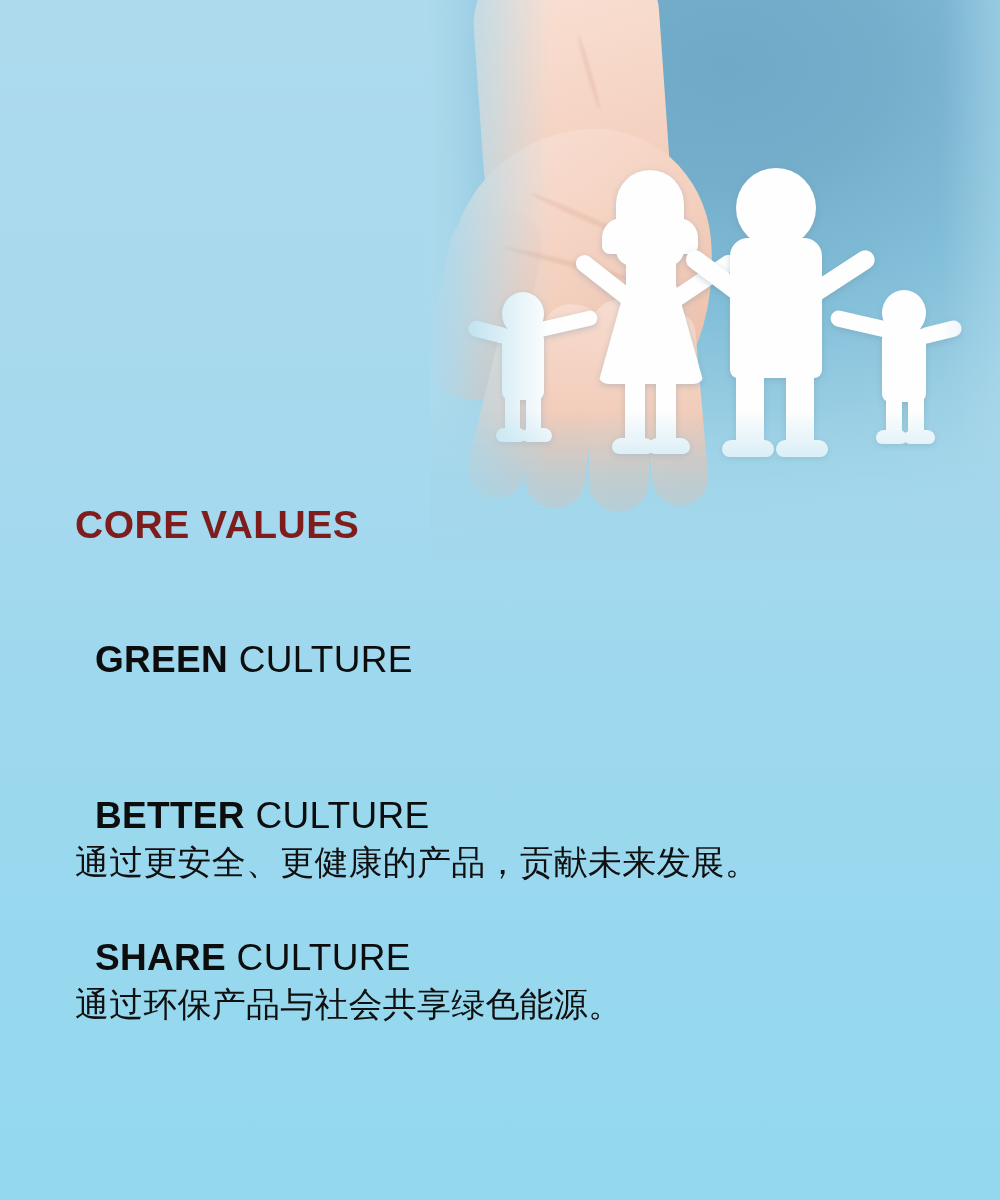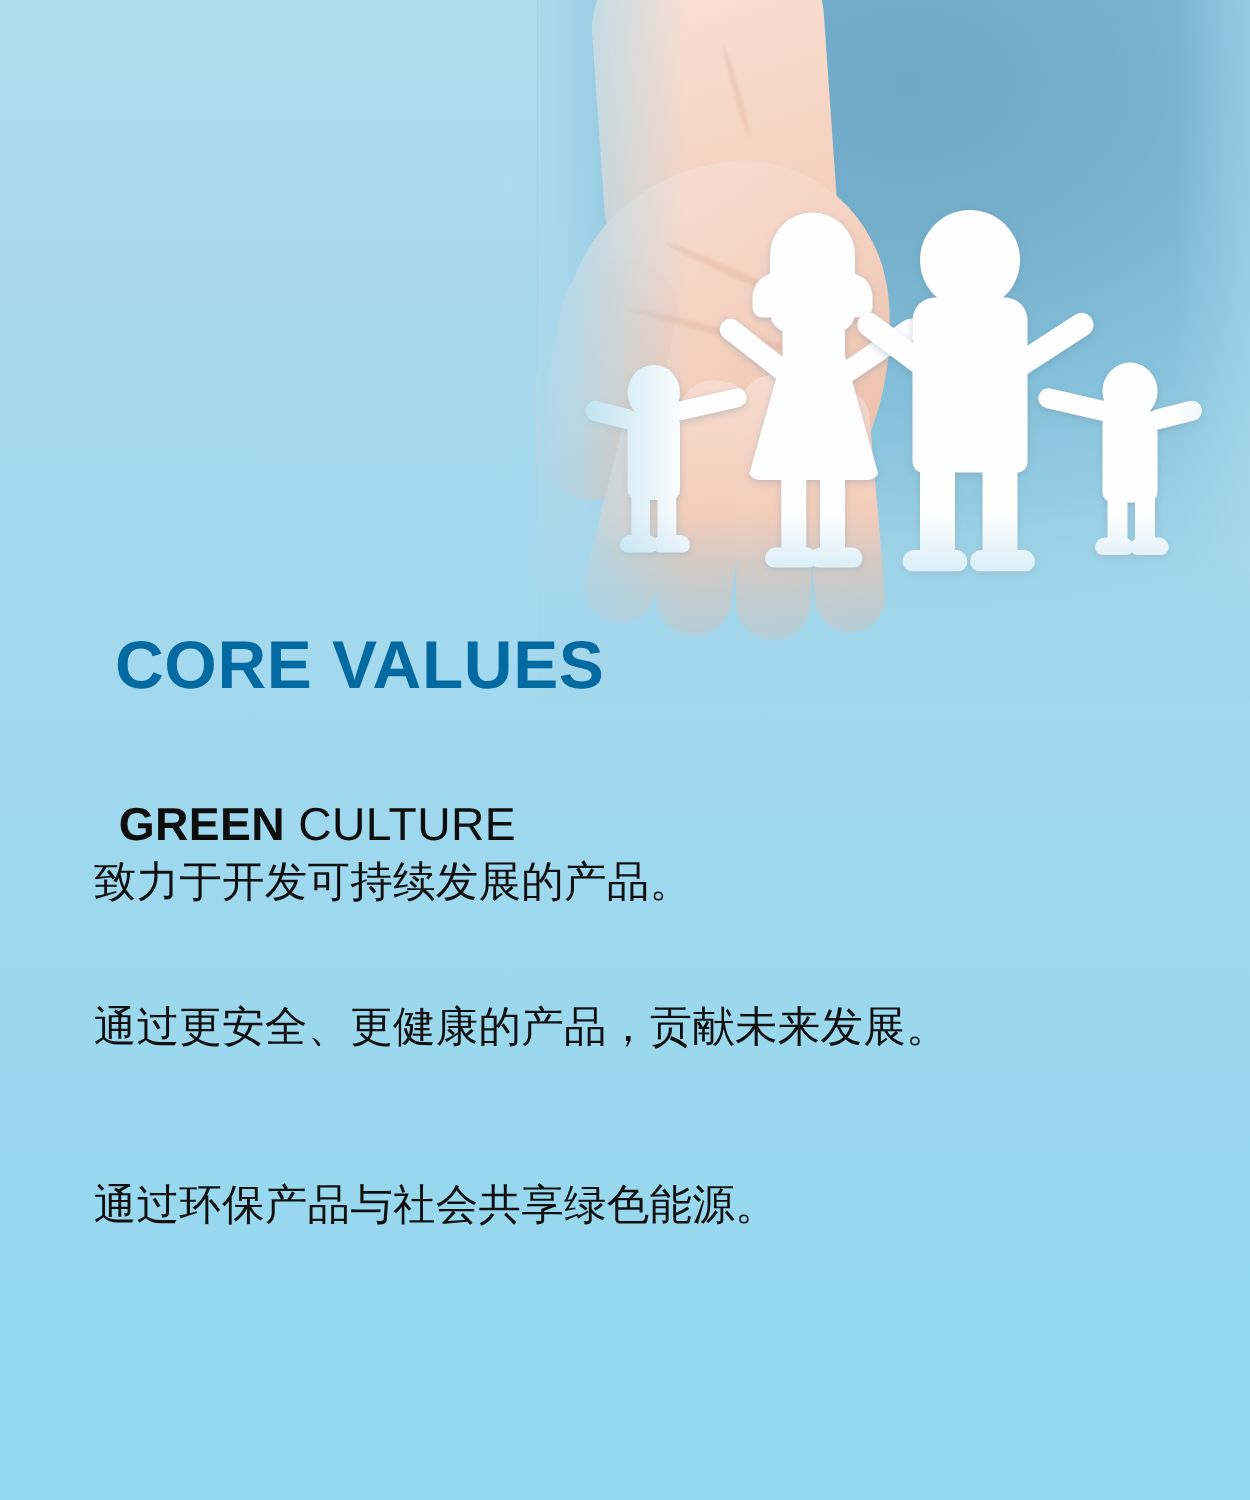--- a/index.html
+++ b/index.html
@@ -83,23 +83,23 @@
   .fig { position:absolute; }
   .fig .head, .fig .body, .fig .arm, .fig .leg, .fig .foot, .fig .hair, .fig .skirt {
     position:absolute; background:#FEFEFE;
   }
   .fig.shadow { filter:drop-shadow(0 2px 3px rgba(110,140,160,.35)); }
 
   
   .content { position:absolute; left:75px; top:0; width:880px; }
 
   .page-title {
-    position:absolute; top:505px; left:17px;
-    font-size:54px; font-weight:700; letter-spacing:.5px;
-    color:#0369a1; line-height:1; white-space:nowrap;
+    position:absolute; top:505px; left:0;
+    font-size:39px; font-weight:700; letter-spacing:.5px;
+    color:#7f1d1d; line-height:1; white-space:nowrap;
   }
 
   .value-block { position:absolute; left:0; width:880px; }
   .value-heading {
     font-size:37px; line-height:1.08; color:#0D0D0D;
     white-space:nowrap; letter-spacing:.3px;
   }
   .value-heading .kw { font-weight:700;margin-left:20px; }
   .value-heading .sub { font-weight:400;text-align:right; }
   .value-desc {
@@ -206,24 +206,29 @@
 </div>
 
 <div class="content">
 
   <div class="page-title">CORE VALUES</div>
 
   <div class="value-block vb0">
     <div class="value-heading">
       <span class="kw">GREEN</span><span class="sub"> CULTURE</span>
     </div>
-    <div class="value-desc">致力于开发可持续发展的产品。</div>
   </div>
 
   <div class="value-block vb1">
+    <div class="value-heading">
+      <span class="kw">BETTER</span><span class="sub"> CULTURE</span>
+    </div>
     <div class="value-desc">通过更安全、更健康的产品，贡献未来发展。</div>
   </div>
 
   <div class="value-block vb2">
+    <div class="value-heading">
+      <span class="kw">SHARE</span><span class="sub"> CULTURE</span>
+    </div>
     <div class="value-desc">通过环保产品与社会共享绿色能源。</div>
   </div>
 
 </div>
 
 </body></html>

